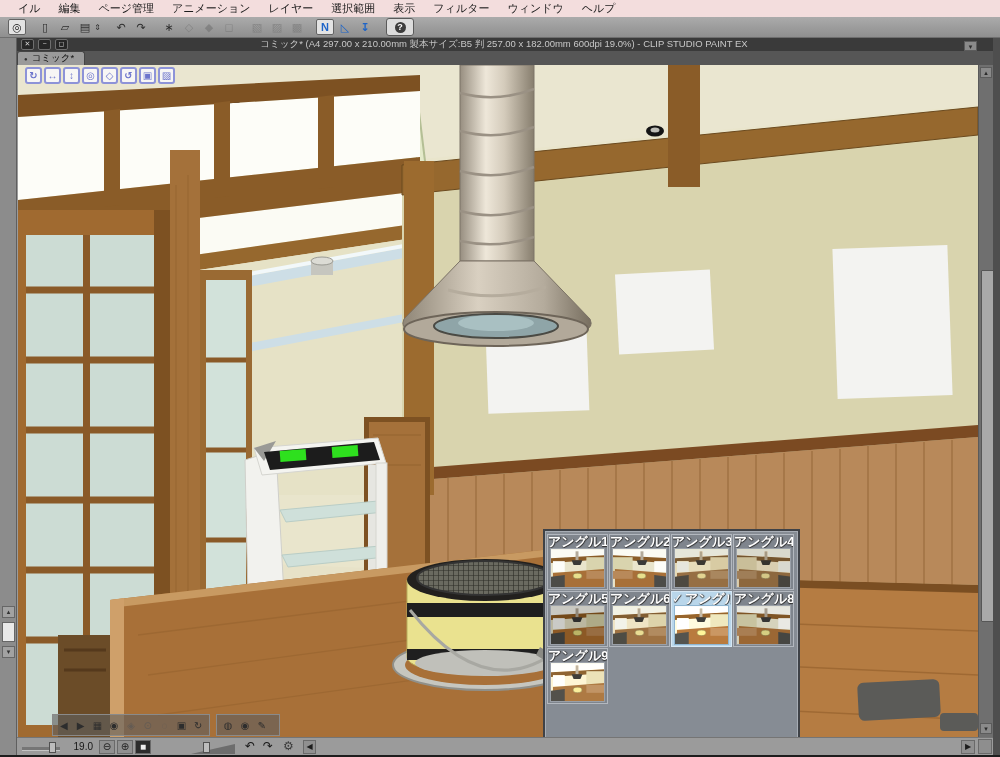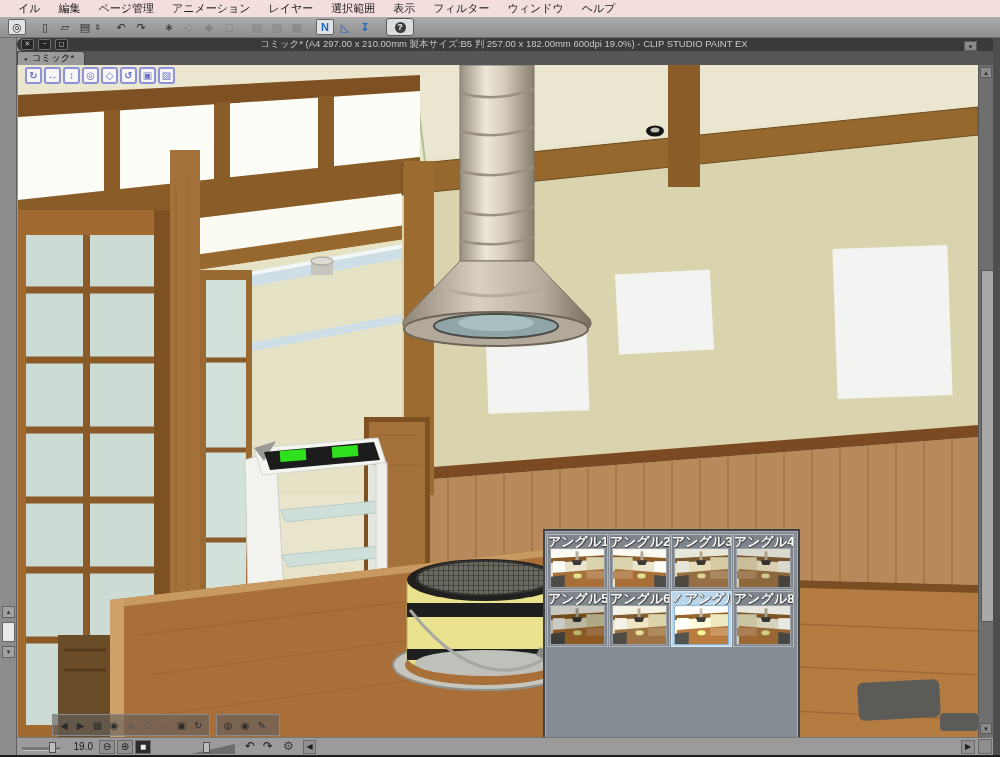--- a/index.html
+++ b/index.html
@@ -31,21 +31,21 @@
              color:#fff;font-size:9px;align-items:center;justify-content:center;font-weight:bold;}
 
   
   .leftstrip{left:0;top:38px;width:17px;height:719px;background:#8c8c8c;
              border-right:1px solid #5f5f5f;box-sizing:border-box;}
   .lw{position:absolute;left:2px;width:13px;background:#a2a2a2;border:1px solid #666;
       box-sizing:border-box;font-size:7px;color:#333;text-align:center;line-height:10px;}
 
   
   .titlebar{left:17px;top:38px;width:983px;height:13px;background:#3a3a3a;color:#c8c8c8;
-            font-size:9.5px;display:flex;align-items:center;border-radius:6px;}
+            font-size:9.5px;display:flex;align-items:center;}
   .winbtns{display:flex;gap:4px;margin-left:4px;}
   .winbtn{width:11px;height:9px;background:#262626;border:1px solid #6e6e6e;border-radius:2px;
           color:#cfcfcf;font-size:7px;line-height:8px;text-align:center;}
   .wintitle{flex:1;text-align:center;white-space:nowrap;overflow:hidden;padding-right:60px;}
   .tabrow{left:17px;top:51px;width:983px;height:14px;background:#565656;display:flex;align-items:flex-end;}
   .tab{height:13px;background:#9a9a9a;border:1px solid #444;border-bottom:none;
        border-radius:3px 3px 0 0;display:flex;align-items:center;padding:0 10px 0 6px;
        font-size:9.5px;color:#111;gap:4px;}
   .tab .dot{font-size:6px;color:#333;}
 
@@ -478,20 +478,36 @@
             <rect x="36" y="8" width="20" height="22" fill="#d9d4ae"></rect>
             <rect x="2" y="12" width="12" height="11" fill="#fdfdf8"></rect>
             <rect x="25" y="2" width="3" height="9" fill="#b3aa9a"></rect>
             <polygon points="21,11 32,11 30,16 23,16" fill="#3a3a38"></polygon>
             <polygon points="2,24 54,20 54,40 2,40" fill="#a87038"></polygon>
             <polygon points="0,28 14,26 14,40 0,40" fill="#4c4c48"></polygon>
             <ellipse cx="27" cy="27" rx="4.5" ry="2.8" fill="#e8e08c" stroke="#8c8452" stroke-width=".6"></ellipse>
             <rect x="36" y="22" width="20" height="8" fill="#b8895a"></rect>
           </svg></div>
     </div>
+    <div class="acell">
+      <div class="alabel"><span>アングル9</span></div>
+      <div class="athumb"><svg viewBox="0 0 56 40" width="55" height="40">
+            <rect width="56" height="40" fill="#e9e5cc"></rect>
+            <rect width="56" height="9" fill="#fbfbf4"></rect>
+            <polygon points="0,9 56,6 56,10 0,14" fill="#8a5c28"></polygon>
+            <rect x="36" y="8" width="20" height="22" fill="#d9d4ae"></rect>
+            <rect x="2" y="12" width="12" height="11" fill="#fdfdf8"></rect>
+            <rect x="25" y="2" width="3" height="9" fill="#b3aa9a"></rect>
+            <polygon points="21,11 32,11 30,16 23,16" fill="#3a3a38"></polygon>
+            <polygon points="2,24 54,20 54,40 2,40" fill="#a87038"></polygon>
+            <polygon points="0,28 14,26 14,40 0,40" fill="#4c4c48"></polygon>
+            <ellipse cx="27" cy="27" rx="4.5" ry="2.8" fill="#e8e08c" stroke="#8c8452" stroke-width=".6"></ellipse>
+            <rect x="36" y="22" width="20" height="8" fill="#b8895a"></rect>
+          </svg></div>
+    </div>
   </div>
 
   <div class="abs vscroll">
     <span class="sbtn" style="left:1px;top:2px;width:12px;height:11px;">▴</span>
     <span class="vthumb"></span>
     <span class="sbtn" style="left:1px;top:658px;width:12px;height:11px;">▾</span>
   </div>
   <span class="abs sbtn" style="left:964px;top:41px;width:13px;height:10px;">▾</span>
   <div class="abs rightedge"></div>
 

